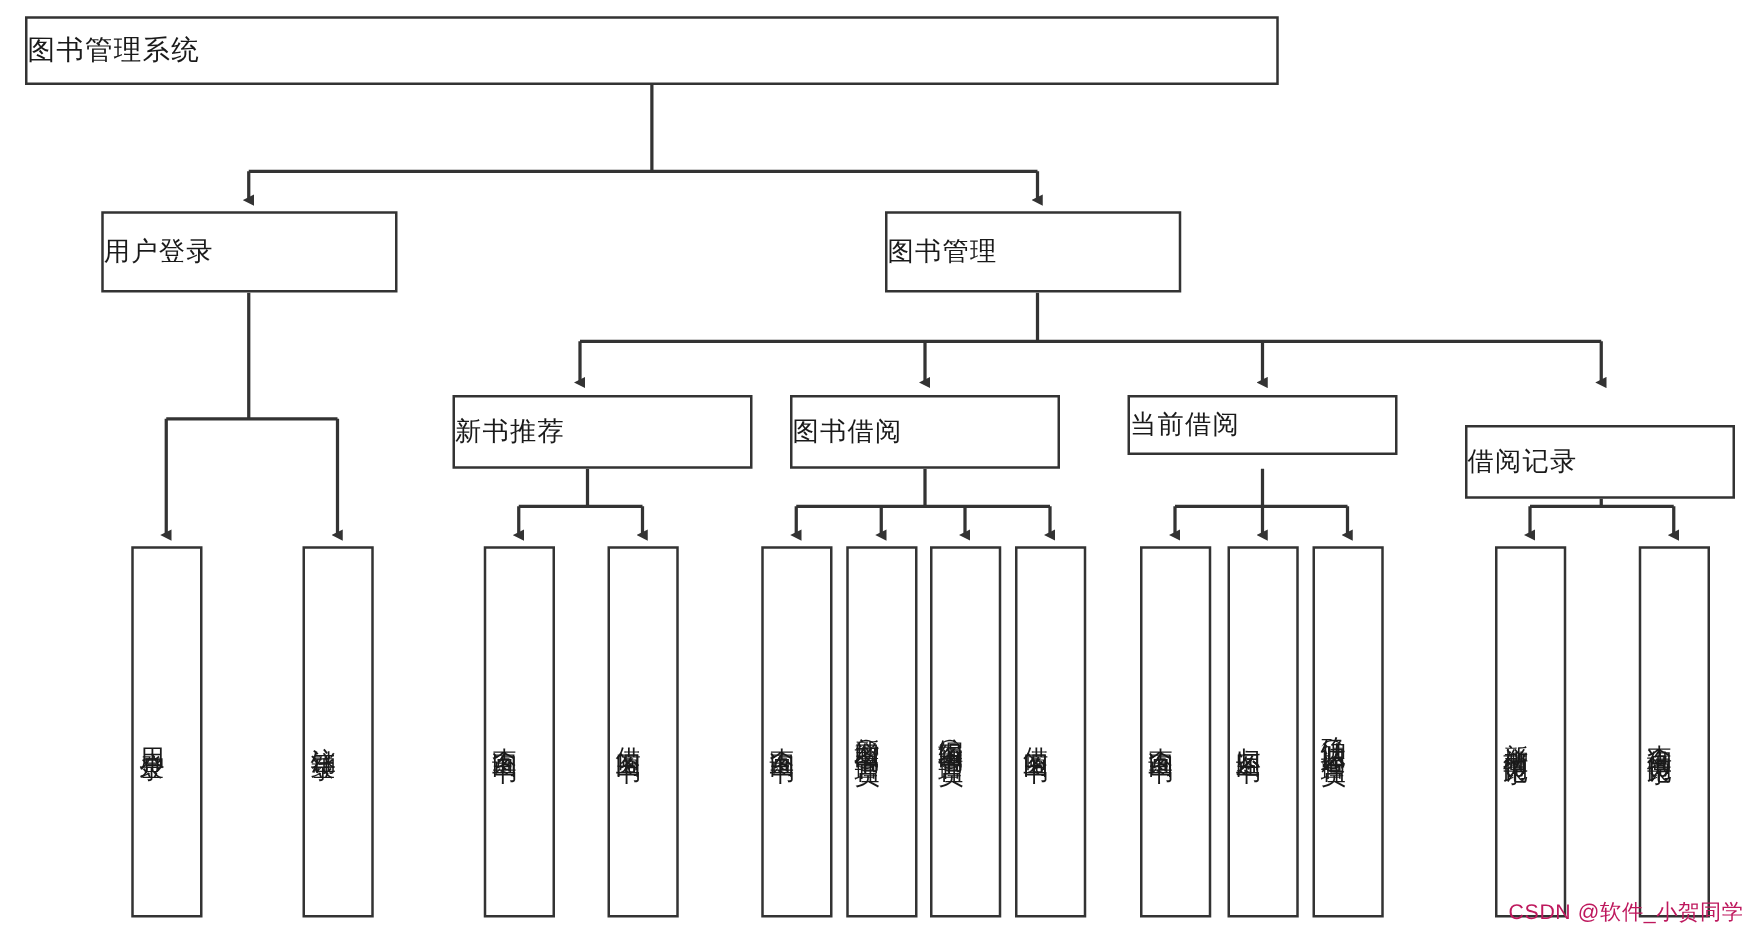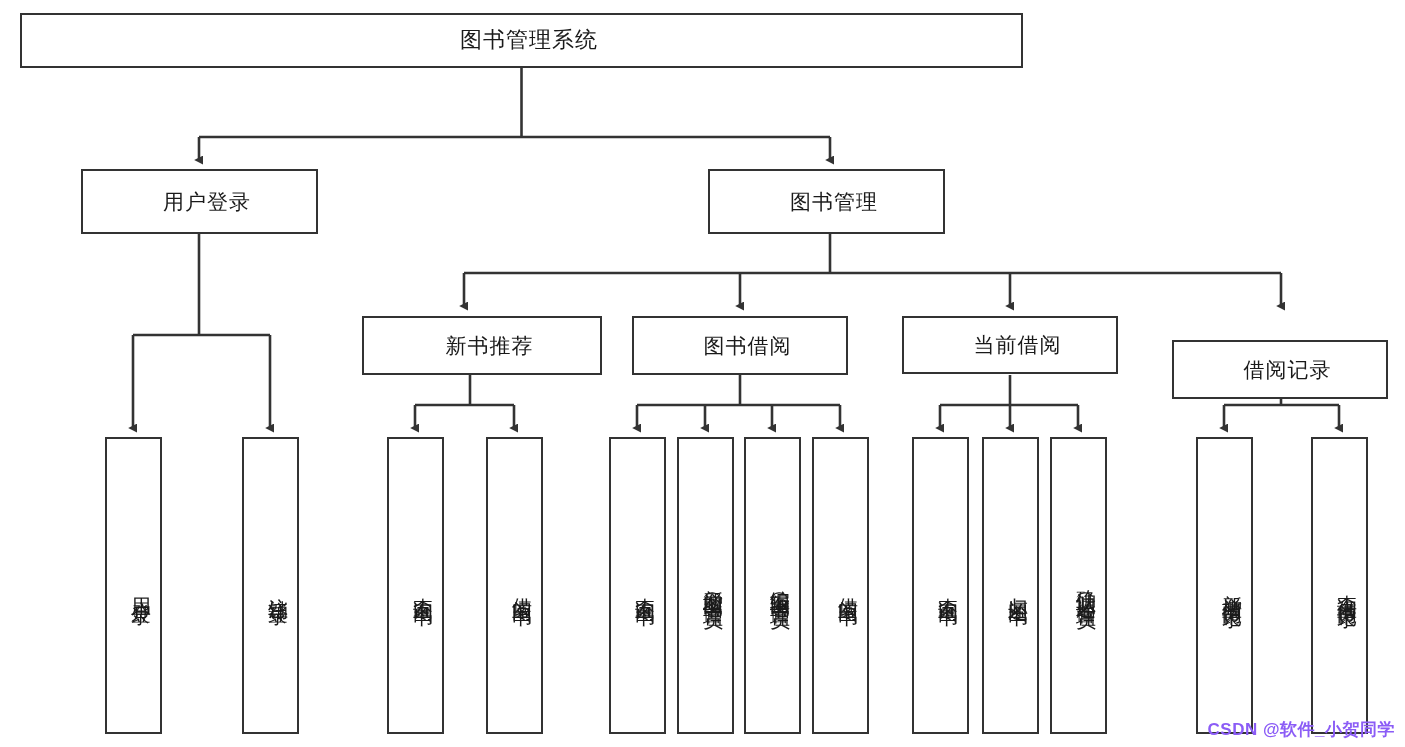--- a/index.html
+++ b/index.html
@@ -26,23 +26,21 @@
     height: 747px;
     pointer-events: none;
   }
   .node {
     position: absolute;
     box-sizing: border-box;
     background: #ffffff;
     border: 2px solid #333333;
     display: flex;
     align-items: center;
-    justify-content: center;
     color: #1a1a1a;
-    padding-left: 15px;
   }
   .node-h .label {
     font-size: 21px;
     line-height: 1.2;
     letter-spacing: 1px;
     white-space: nowrap;
   }
   .node-root .label {
     font-size: 22px;
     letter-spacing: 1px;
@@ -63,25 +61,24 @@
     color: #1a1a1a;
   }
   .node-v {
     align-items: center;
   }
   .watermark {
     position: absolute;
     right: 10px;
     bottom: 6px;
     font-size: 17px;
-    color: #8b5cf6;
+    color: #be185d;
     letter-spacing: 0.5px;
     white-space: nowrap;
     font-family: "Liberation Sans", "DejaVu Sans", sans-serif;
-    font-weight: bold;
   }
 </style>
 </head>
 <body>
 
 <div id="canvas">
 
   <svg class="wires" viewBox="0 0 1405 747" xmlns="http://www.w3.org/2000/svg">
     <defs>
       <marker id="arrowhead" markerWidth="9" markerHeight="9" refX="4.5" refY="4.2" orient="auto" markerUnits="userSpaceOnUse">
@@ -144,21 +141,21 @@
   <div class="node node-h" style="left:708px; top:169px; width:237px; height:65px;">
     <span class="label">图书管理</span>
   </div>
 
   <div class="node node-h" style="left:362px; top:316px; width:240px; height:59px;">
     <span class="label">新书推荐</span>
   </div>
   <div class="node node-h" style="left:632px; top:316px; width:216px; height:59px;">
     <span class="label">图书借阅</span>
   </div>
-  <div class="node node-h" style="left:902px; top:316px; width:216px; height:58px;">
+  <div class="node node-h" style="left:902px; top:316px; width:216px; height:48px;">
     <span class="label">当前借阅</span>
   </div>
   <div class="node node-h" style="left:1172px; top:316px; width:216px; height:59px;margin-top:24px;">
     <span class="label">借阅记录</span>
   </div>
 
   <div class="node node-v" style="left:105px; top:437px; width:57px; height:297px;">
     <span class="label">用户登录</span>
   </div>
   <div class="node node-v" style="left:242px; top:437px; width:57px; height:297px;">

